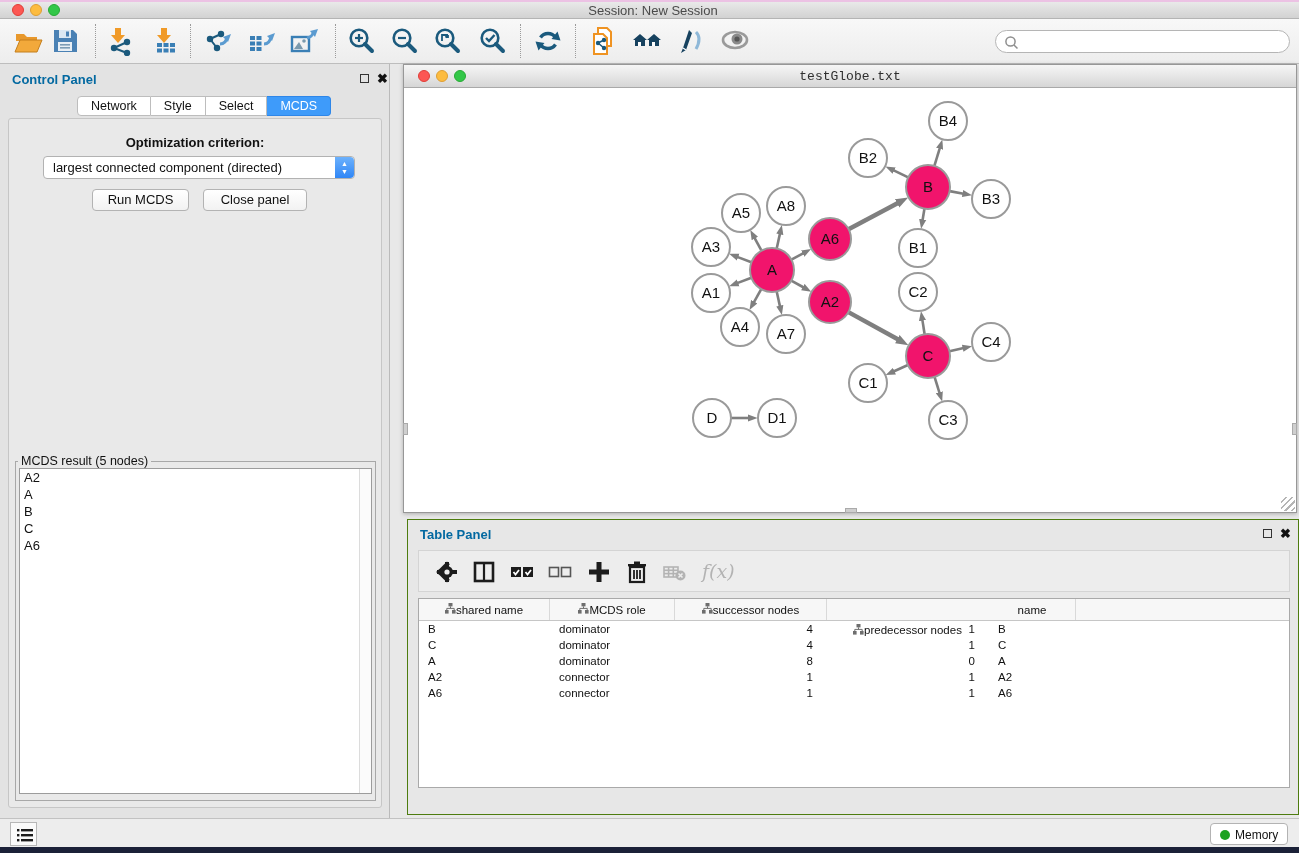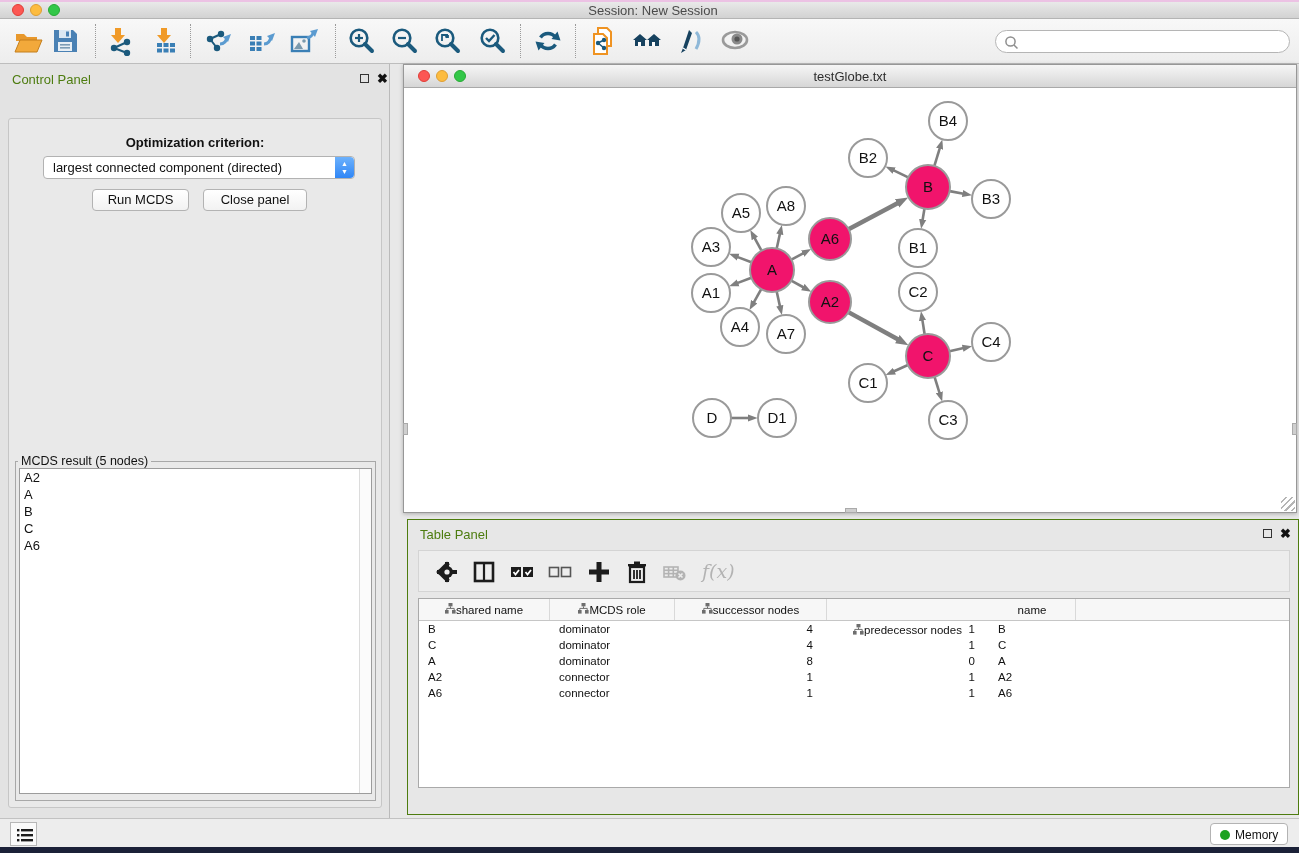--- a/index.html
+++ b/index.html
@@ -26,21 +26,21 @@
   .tbsep { width:1px; height:34px; top:5px; border-left:1px dotted #9b9b9b; }
   #searchbox { left:995px; top:11px; width:295px; height:23px; background:#fff;
     border:1px solid #b5b5b5; border-radius:11.5px; }
   #searchbox svg { position:absolute; left:8px; top:4px; }
   #searchbox input { position:absolute; left:26px; top:1px; width:260px; height:19px;
     border:none; outline:none; font-size:12px; background:transparent; }
 
   
   #control-panel { left:0; top:64px; width:390px; height:754px; background:#e3e3e3;
     border-right:1px solid #bababa; }
-  .panel-title { font-size:13px; color:#4d7c0f; }
+  .panel-title { font-size:13px; color:#0369a1;font-weight:bold; }
   .float-btn { width:9px; height:9px; border:1.5px solid #333; cursor:pointer; }
   .close-btn { font-size:13px; font-weight:bold; color:#111; cursor:pointer; line-height:11px; }
   .segtabs { display:flex; }
   .segtab { height:20px; padding:0 13px; background:#fff; border:1px solid #bdbdbd;
     border-left:none; font-size:12.5px; line-height:19px; color:#111; cursor:pointer; }
   .segtab:first-child { border-left:1px solid #bdbdbd; border-radius:4px 0 0 4px; }
   .segtab:last-child { border-radius:0 4px 4px 0; }
   .segtab.sel { background:#3e9bfa; border-color:#2e86e8; color:#fff; }
   #cp-box { left:8px; top:54px; width:374px; height:690px; background:#e9e9e9;
     border:1px solid #c6c6c6; border-radius:3px; }
@@ -60,21 +60,21 @@
   #result-list { position:relative; width:353px; height:326px; margin-left:3px; background:#fff;
     border:1px solid #9c9c9c; overflow:hidden; }
   .result-item { font-size:13px; color:#111; padding:1px 0 1px 4px; height:17px; }
   #result-scroll { position:absolute; right:0; top:0; width:12px; height:100%;
     background:#fbfbfb; border-left:1px solid #dcdcdc; }
 
   
   #net-window { left:403px; top:64px; width:894px; height:449px; background:#fff;
     border:1px solid #979797; box-shadow:0 1px 4px rgba(0,0,0,.25); }
   #net-titlebar { left:0; top:0; width:100%; height:23px;
-    background:linear-gradient(#f6f6f6,#d6d6d6); border-bottom:1px solid #a9a9a9; }
+    background:linear-gradient(#f6f6f6,#d6d6d6); border-bottom:1px solid #a9a9a9;font-family:Liberation Mono, monospace; }
   #net-titlebar .tl { top:5px; }
   #net-title { width:100%; text-align:center; top:4px; font-size:13px; color:#2e2e2e; }
   #graph-svg { position:absolute; left:0; top:23px; }
   .grip { right:1px; bottom:1px; width:14px; height:14px;
     background:repeating-linear-gradient(135deg,transparent 0 3px,#b5b5b5 3px 4.5px); cursor:nwse-resize; }
   .edge-tick { background:#cfcfcf; border:1px solid #aaa; }
 
   
   #table-panel { left:407px; top:519px; width:892px; height:296px; background:#e7e7e7;
     border:1px solid #4d7c0f; }
@@ -278,20 +278,26 @@
           <line x1="10" y1="10" x2="13.5" y2="13.5" stroke="#8e8e8e" stroke-width="1.5"></line>
         </svg>
       <input placeholder="" style="">
     </div>
   </div>
 
   <div id="control-panel" class="abs">
     <div class="panel-title abs" style="left:12px; top:8px">Control Panel</div>
     <div class="float-btn abs" style="left:360px; top:10px"></div>
     <div class="close-btn abs" style="left:377px; top:9px">✖</div>
+    <div id="cp-tabs" class="segtabs abs" style="left:77px; top:32px">
+        <div class="segtab">Network</div>
+        <div class="segtab">Style</div>
+        <div class="segtab">Select</div>
+        <div class="segtab sel">MCDS</div>
+      </div>
 
     <div id="cp-box" class="abs">
       <div id="criterion" class="abs">
         <span class="val">largest connected component (directed)</span>
         <span class="stepper">
             <span style="top:3px">▲</span>
             <span style="top:11px">▼</span>
           </span>
       </div>
       <div id="opt-label" class="abs">Optimization criterion:</div>

